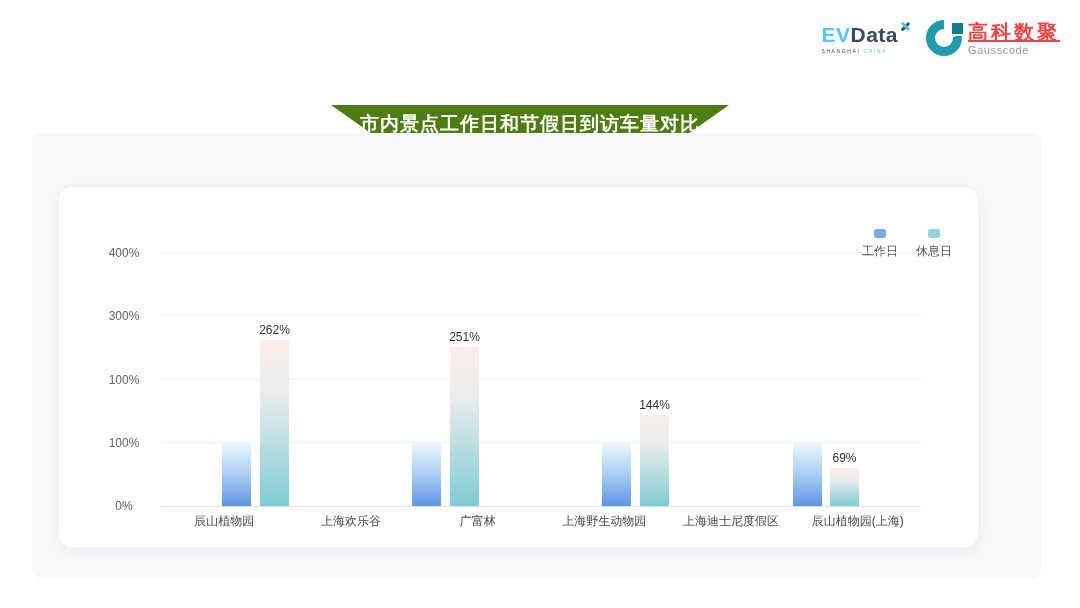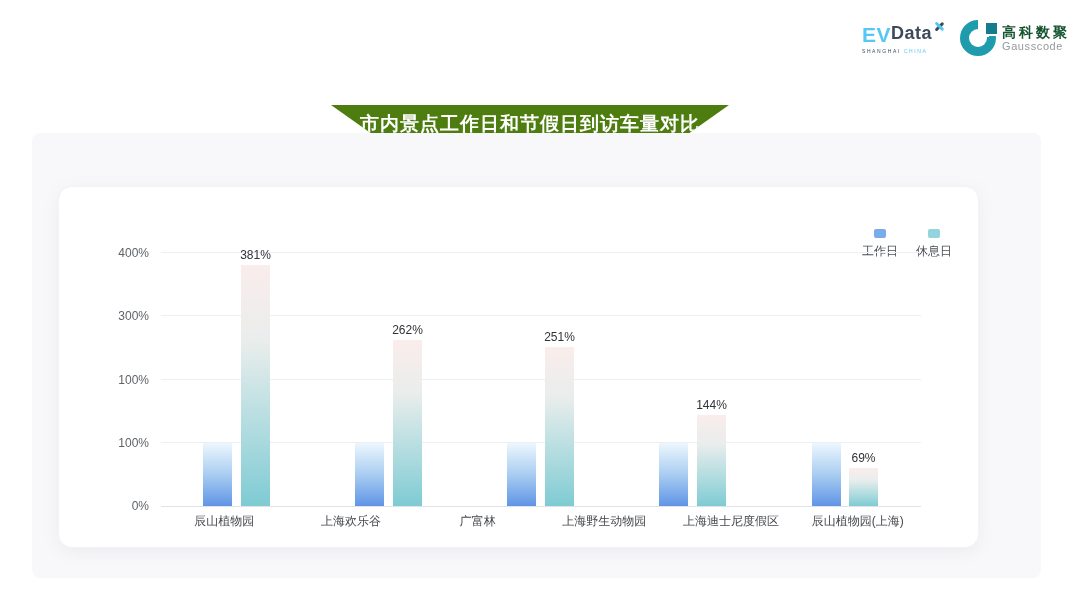--- a/index.html
+++ b/index.html
@@ -1,37 +1,37 @@
 <!DOCTYPE html>
 <html><head>
 <meta charset="utf-8">
 <style>
   * { margin:0; padding:0; box-sizing:border-box; }
   html,body { background:#ffffff; }
   body { font-family:"Liberation Sans","DejaVu Sans",sans-serif; }
   .page { position:relative; width:1080px; height:608px; background:#ffffff; overflow:hidden; }
 
   
-  .logos { position:absolute; top:20px; right:10px; display:flex; align-items:center; gap:14px; }
+  .logos { position:absolute; top:20px; right:20px; display:flex; align-items:center; gap:14px; }
   .evdata { display:flex; flex-direction:column; }
   .evdata-main { display:flex; align-items:flex-start; }
   .evdata-ev { font-size:21px; font-weight:bold; color:#55C7F2; letter-spacing:0.5px; }
-  .evdata-data { font-size:18px; font-weight:bold; color:#3C4A59; letter-spacing:0.5px;text-align:right; }
+  .evdata-data { font-size:21px; font-weight:bold; color:#3C4A59; letter-spacing:0.5px;text-align:right; }
   .evdata-x { position:relative; width:13px; height:13px; margin-left:1px; margin-top:-3px; }
   .evdata-x i { position:absolute; left:5px; top:1px; width:2.5px; height:11px; border-radius:2px; display:block; }
   .evdata-x i.d { background:#3C4A59; transform:rotate(45deg); }
   .evdata-x i.b { background:#55C7F2; transform:rotate(-45deg); }
   .evdata-sub { font-size:5px; letter-spacing:1.6px; margin-top:1px; color:#3C4A59; }
   .evdata-sub .cblue { color:#55C7F2; }
   .gauss { display:flex; align-items:center; gap:6px; }
   .gauss-icon { position:relative; width:36px; height:36px; border-radius:50%;
     background:conic-gradient(from 0deg, transparent 0deg 82deg, #1E9BAC 82deg 360deg); }
   .gauss-icon::after { content:""; position:absolute; inset:9px; background:#fff; border-radius:50%; }
   .gauss-sq { position:absolute; top:3px; right:-1px; width:11px; height:11px; background:#157C90; }
-  .gauss-cn { font-size:14px; font-weight:bold; color:#14532d; letter-spacing:3px; line-height:1.15; }
+  .gauss-cn { font-size:20px; font-weight:bold; color:#ef4444; letter-spacing:3px; line-height:1.15;text-decoration:underline; }
   .gauss-en { font-size:11px; color:#95999E; letter-spacing:0.6px; }
 
   
   .banner { position:absolute; left:331px; top:105px; width:398px; height:38px;
     background:#4d7c0f; clip-path:polygon(0 0,100% 0,86.5% 100%,13.5% 100%);
     display:flex; align-items:center; justify-content:center; }
   .banner span { color:#ffffff; font-size:19px; font-weight:bold; letter-spacing:1px; }
 
   
   .panel { position:absolute; left:32px; top:133px; width:1009px; height:445px;
@@ -45,21 +45,21 @@
   .legend-item { display:flex; align-items:center; gap:5px; cursor:pointer;flex-direction:column; }
   .legend-marker { width:12px; height:9px; border-radius:2px; }
   .legend-marker.work { background:#79ACE9; }
   .legend-marker.rest { background:#94D4DC; }
   .legend-label { font-size:12px; color:#4A4E54; }
 
   
   .plot { position:absolute; left:102px; top:67px; width:760px; height:253px;
     border-bottom:1px solid #DFE2E7; }
   .gridline { position:absolute; left:0; right:0; height:1px; background:#EEEFF3; }
-  .ytick { position:absolute; right:calc(100% + 12px); width:50px; text-align:right;
+  .ytick { position:absolute; right:calc(100% + 12px); width:50px; text-align:center;
     font-size:12px; color:#5E6368; }
   .bars { position:absolute; inset:0; display:flex; }
   .slot { flex:1; display:flex; align-items:flex-end; justify-content:center; gap:8px; }
   .bar-work { width:29px; background:linear-gradient(180deg,#EDF7FE 0%,#A9CDF1 50%,#6095E6 100%); }
   .rest-wrap { display:flex; flex-direction:column; align-items:center; }
   .bar-label { font-size:12px; color:#2F3237; margin-bottom:3px; white-space:nowrap; }
   .bar-rest { width:29px; background:linear-gradient(180deg,#FAEDEB 0%,#E9EDEC 32%,#ABDADE 72%,#7ECBD3 100%); }
   .xlabels { position:absolute; left:0; right:0; top:calc(100% + 7px); display:flex; }
   .xlabel { flex:1; text-align:center; font-size:12px; color:#44474C; white-space:nowrap; }
 </style>
@@ -123,27 +123,20 @@
             <div class="ytick" style="bottom: -7px;">0%</div>
             <div class="ytick" style="bottom: 56.25px;">100%</div>
             <div class="ytick" style="bottom: 119.5px;">100%</div>
             <div class="ytick" style="bottom: 182.75px;">300%</div>
             <div class="ytick" style="bottom: 246px;">400%</div>
           </div>
         <div class="bars" id="bars">
             <div class="slot">
               <div class="bar-work" style="height: 63px;"></div>
               <div class="rest-wrap">
-                <div class="bar-label">381%</div>
-                <div class="bar-rest" style="height: 241px;"></div>
-              </div>
-            </div>
-            <div class="slot">
-              <div class="bar-work" style="height: 63px;"></div>
-              <div class="rest-wrap">
                 <div class="bar-label">262%</div>
                 <div class="bar-rest" style="height: 166px;"></div>
               </div>
             </div>
             <div class="slot">
               <div class="bar-work" style="height: 63px;"></div>
               <div class="rest-wrap">
                 <div class="bar-label">251%</div>
                 <div class="bar-rest" style="height: 159px;"></div>
               </div>

